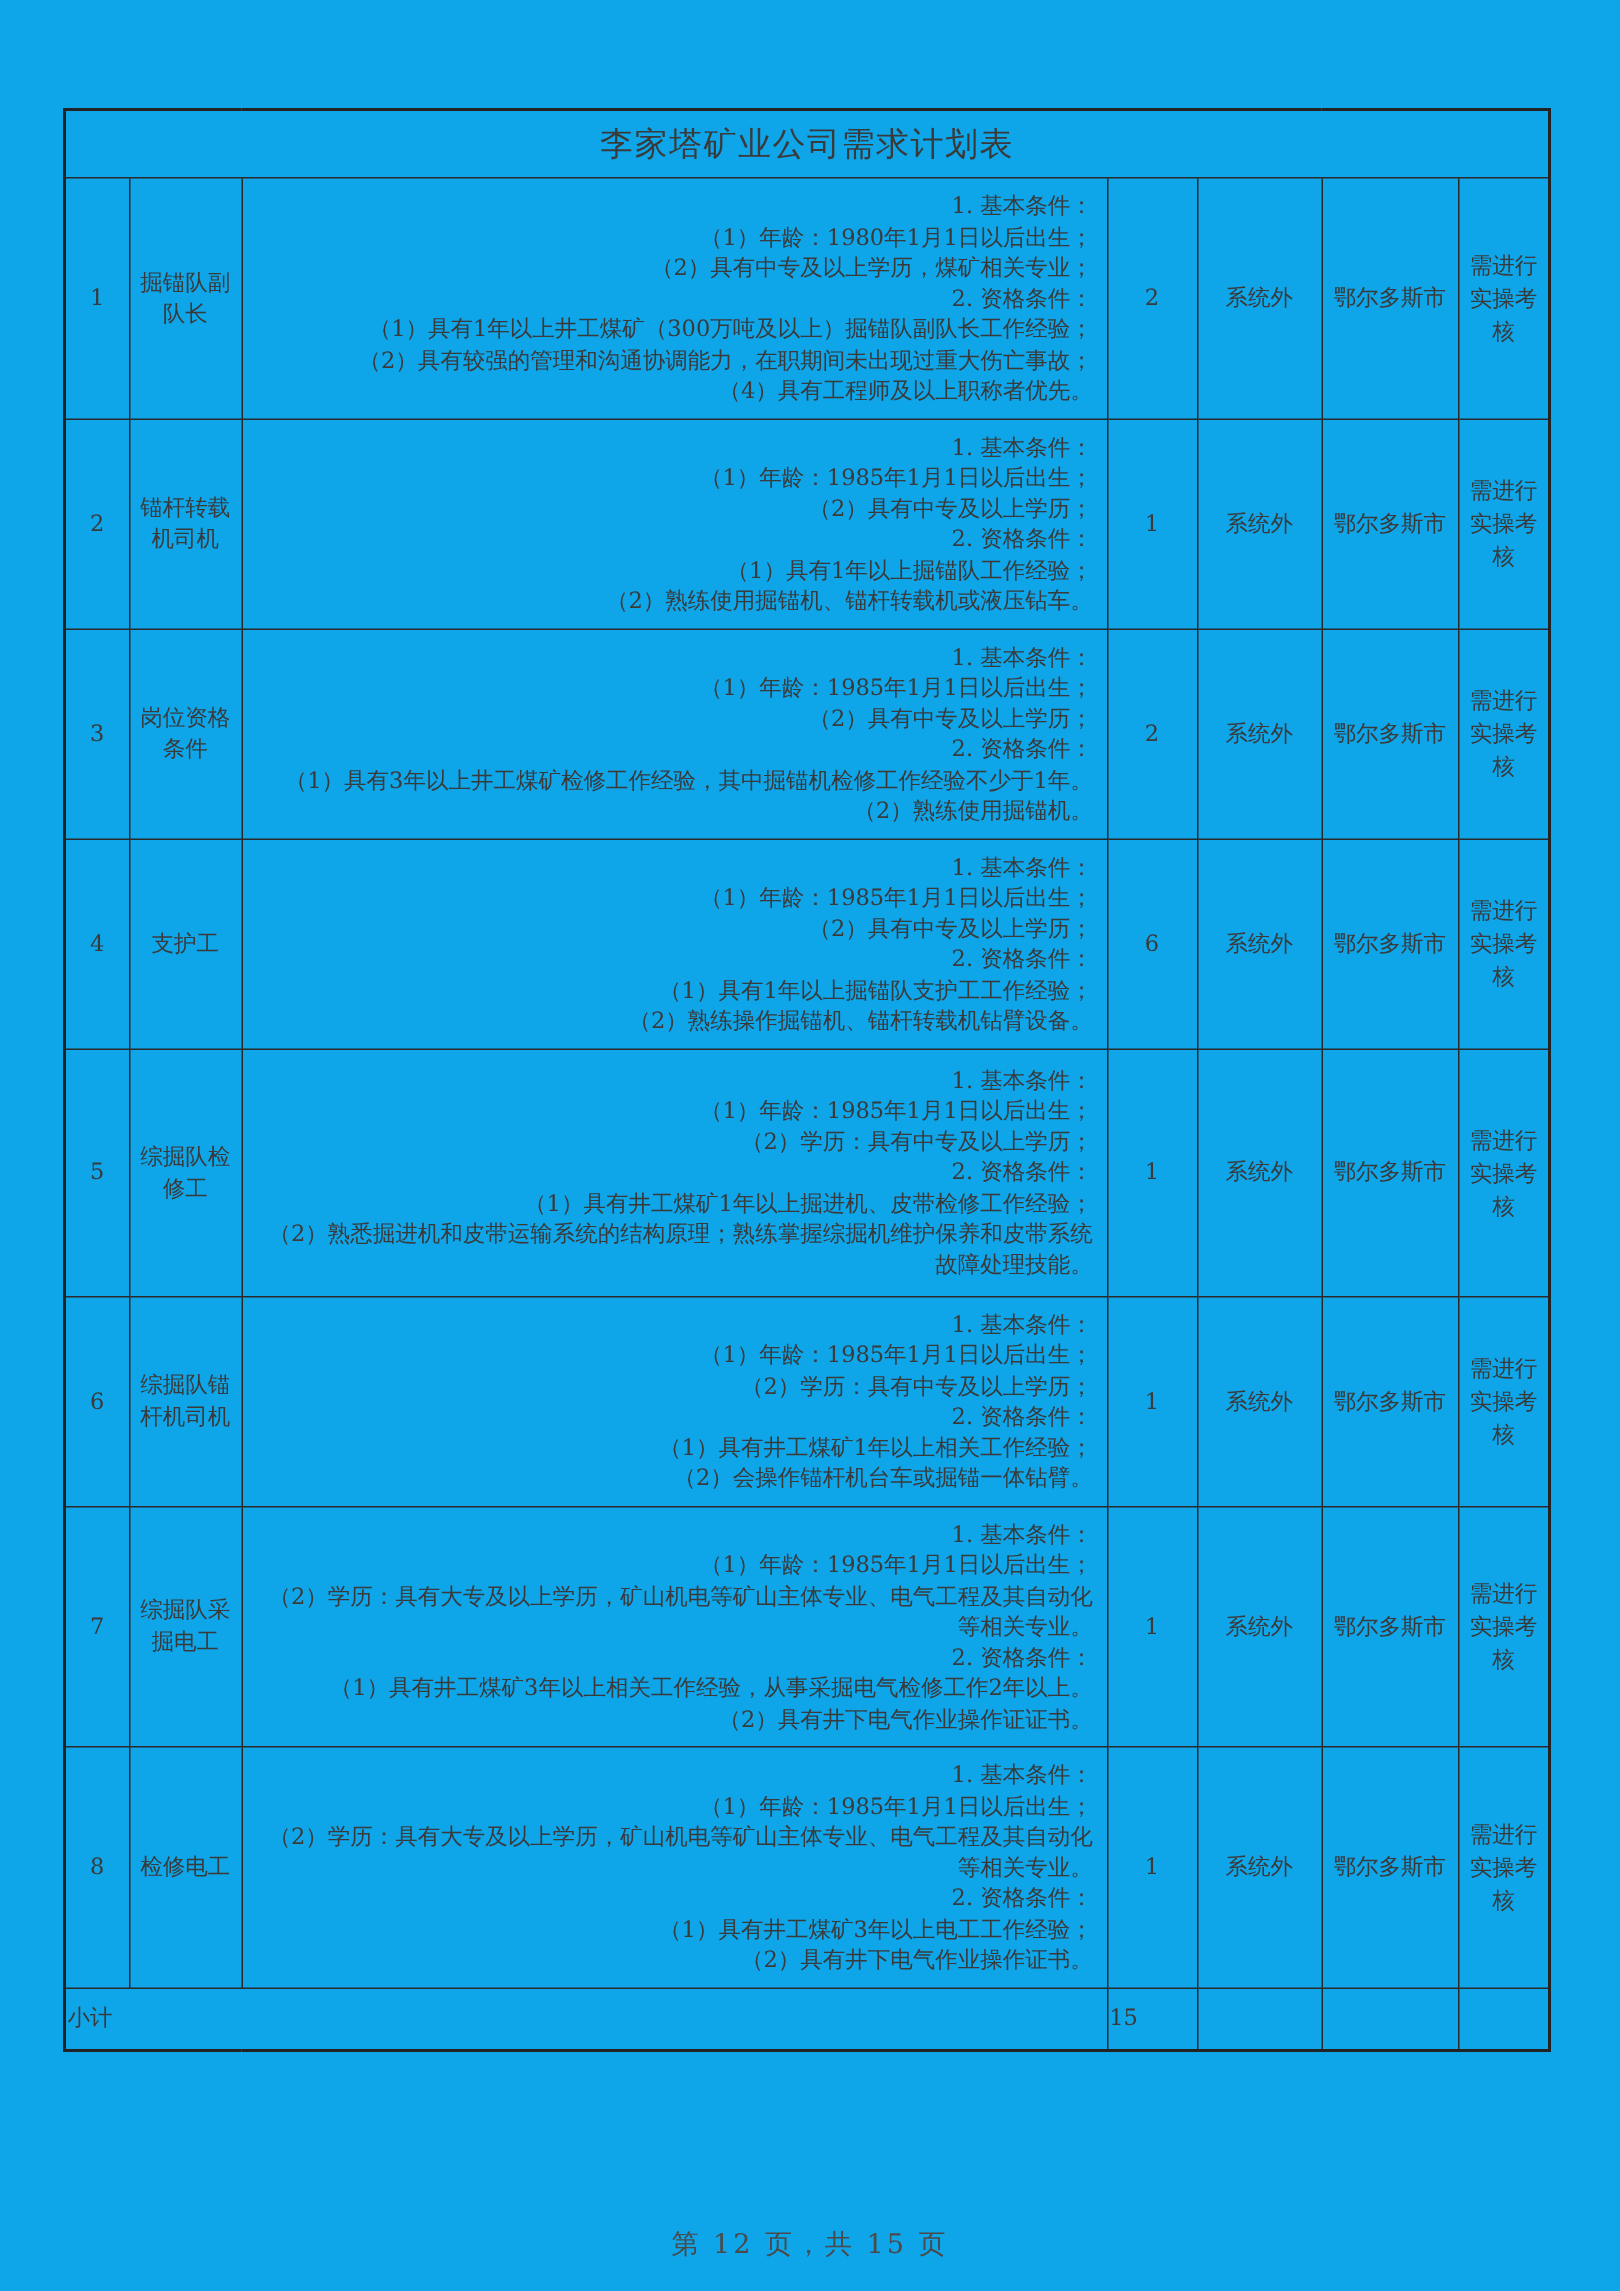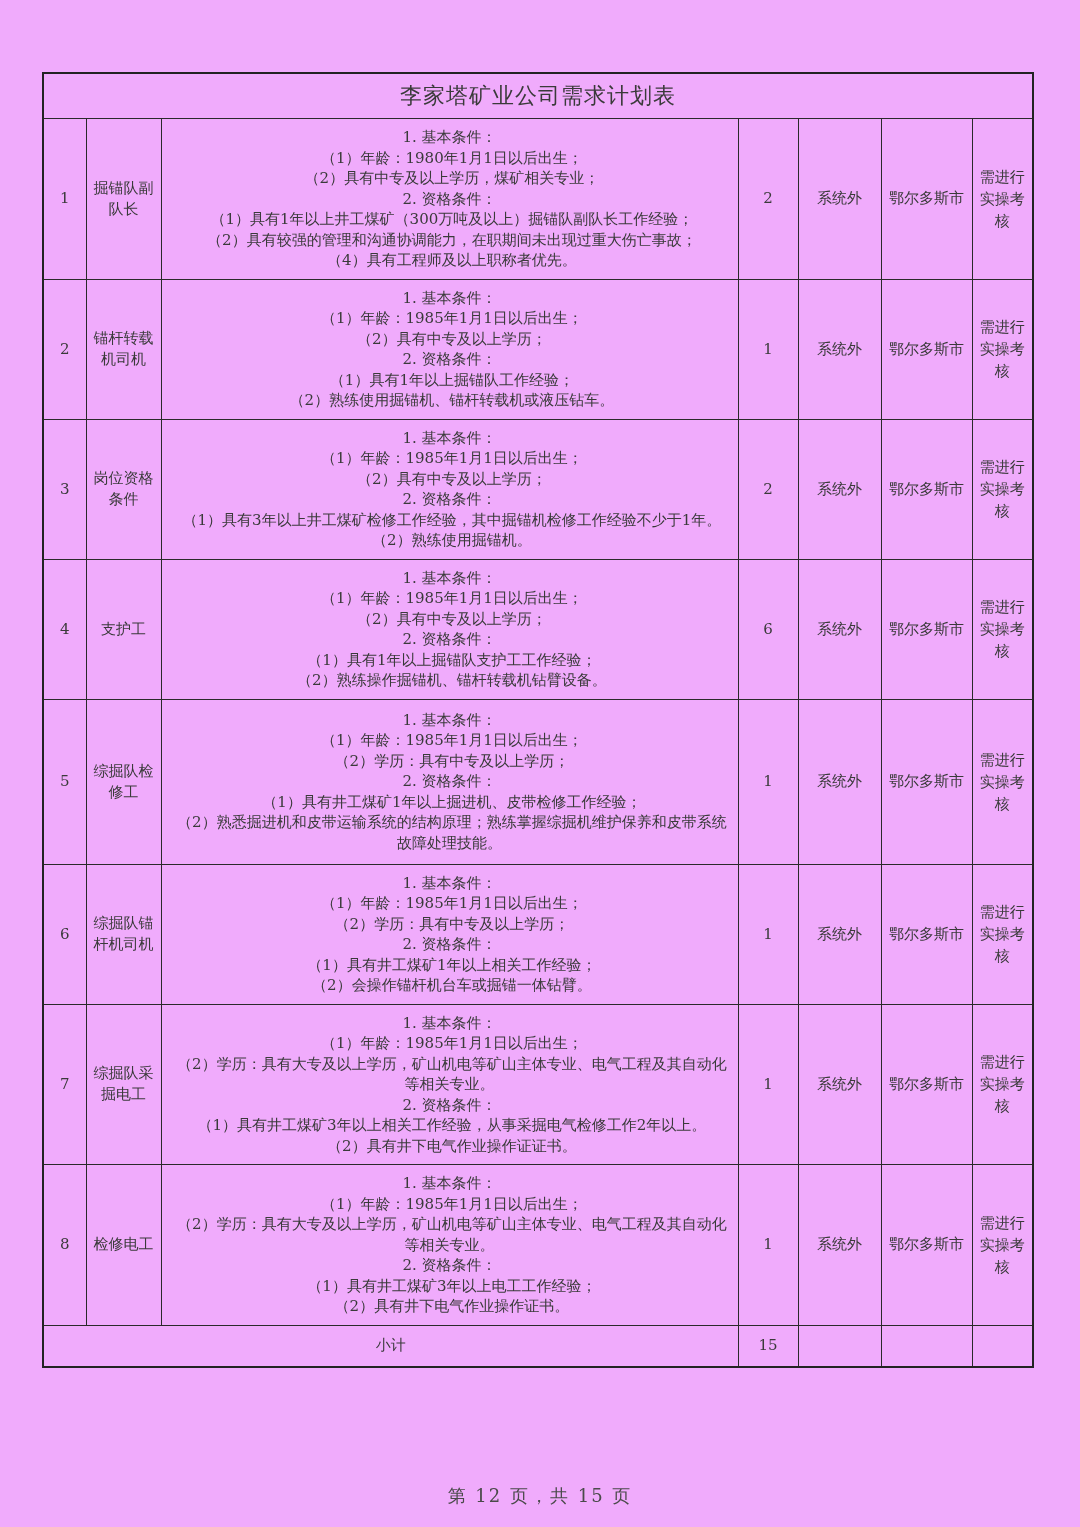--- a/index.html
+++ b/index.html
@@ -1,17 +1,17 @@
 <!DOCTYPE html>
 <html><head>
 <meta charset="utf-8">
 <style>
   html,body{margin:0;padding:0;background:#ffffff;}
   .page{
-    position:relative;width:1080px;height:1527px;background:#f0abfc;
+    position:relative;width:1080px;height:1527px;background:#0ea5e9;
     font-family:"DejaVu Serif","Liberation Serif",serif;color:#333;
     overflow:hidden;
   }
   table.demand{
     position:absolute;left:42px;top:72px;width:990px;
     border-collapse:collapse;table-layout:fixed;
     border:2.5px solid #232323;
   }
   table.demand th,table.demand td{
     border:1.5px solid #2a2a2a;
@@ -27,24 +27,24 @@
   tr.header-row th{
     height:48px;font-size:15px;font-weight:bold;text-align:center;
     white-space:pre-line;line-height:20px;color:#2e2e2e;
   }
   td.cell-no,td.cell-count,td.cell-scope,td.cell-location,td.cell-position,td.cell-note{
     text-align:center;font-size:15px;line-height:21px;
   }
   td.cell-position{padding:0 5px;}
   td.cell-note{padding:0 6px;line-height:22px;margin-left:41px;}
   td.cell-conditions{
-    text-align:center;font-size:15px;line-height:20.5px;
+    text-align:right;font-size:15px;line-height:20.5px;
     padding:8px 9px;white-space:pre-wrap;
   }
-  tr.subtotal-row td{height:38px;font-size:15px;text-align:center;margin-top:41px;}
+  tr.subtotal-row td{height:38px;font-size:15px;text-align:left;margin-top:41px;}
   .footer{
     position:absolute;left:0;top:1484px;width:1080px;
     text-align:center;font-size:18px;color:#4a4a4a;letter-spacing:2px;
   }
 </style>
 </head>
 <body>
 
 <div class="page">
   <table class="demand">

